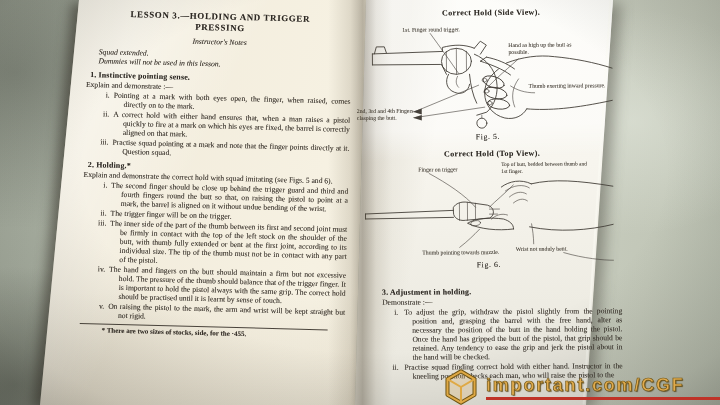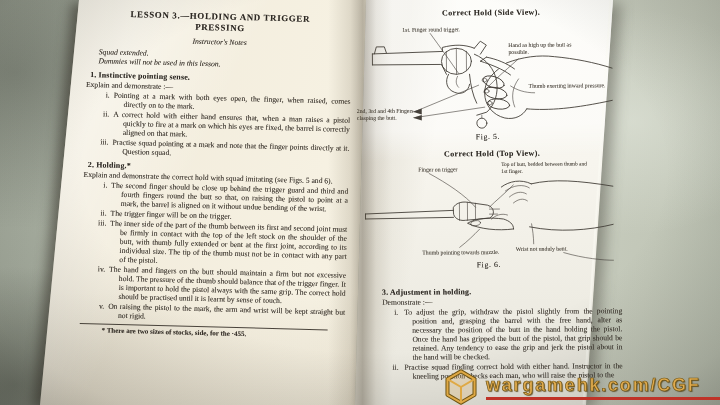--- a/index.html
+++ b/index.html
@@ -240,16 +240,16 @@
   <div class="watermark">
     <svg class="wm-logo" width="38" height="38" viewBox="0 0 34 34">
       <g fill="rgba(216,162,69,.2)" stroke="#6f5414" stroke-width="3.6" stroke-linejoin="round">
         <polygon points="17,3 29.1,10 29.1,24 17,31 4.9,24 4.9,10"></polygon>
       </g>
       <g fill="none" stroke="#dfa945" stroke-width="1.8" stroke-linejoin="round">
         <polygon points="17,3 29.1,10 29.1,24 17,31 4.9,24 4.9,10"></polygon>
         <path d="M4.9 10 L17 17 L29.1 10 M17 17 L17 31"></path>
       </g>
     </svg>
-    <span class="wm-text">wargamehk.com/CGF</span>
+    <span class="wm-text">important.com/CGF</span>
     <div class="wm-underline"></div>
   </div>
 </div>
 
 </body></html>

